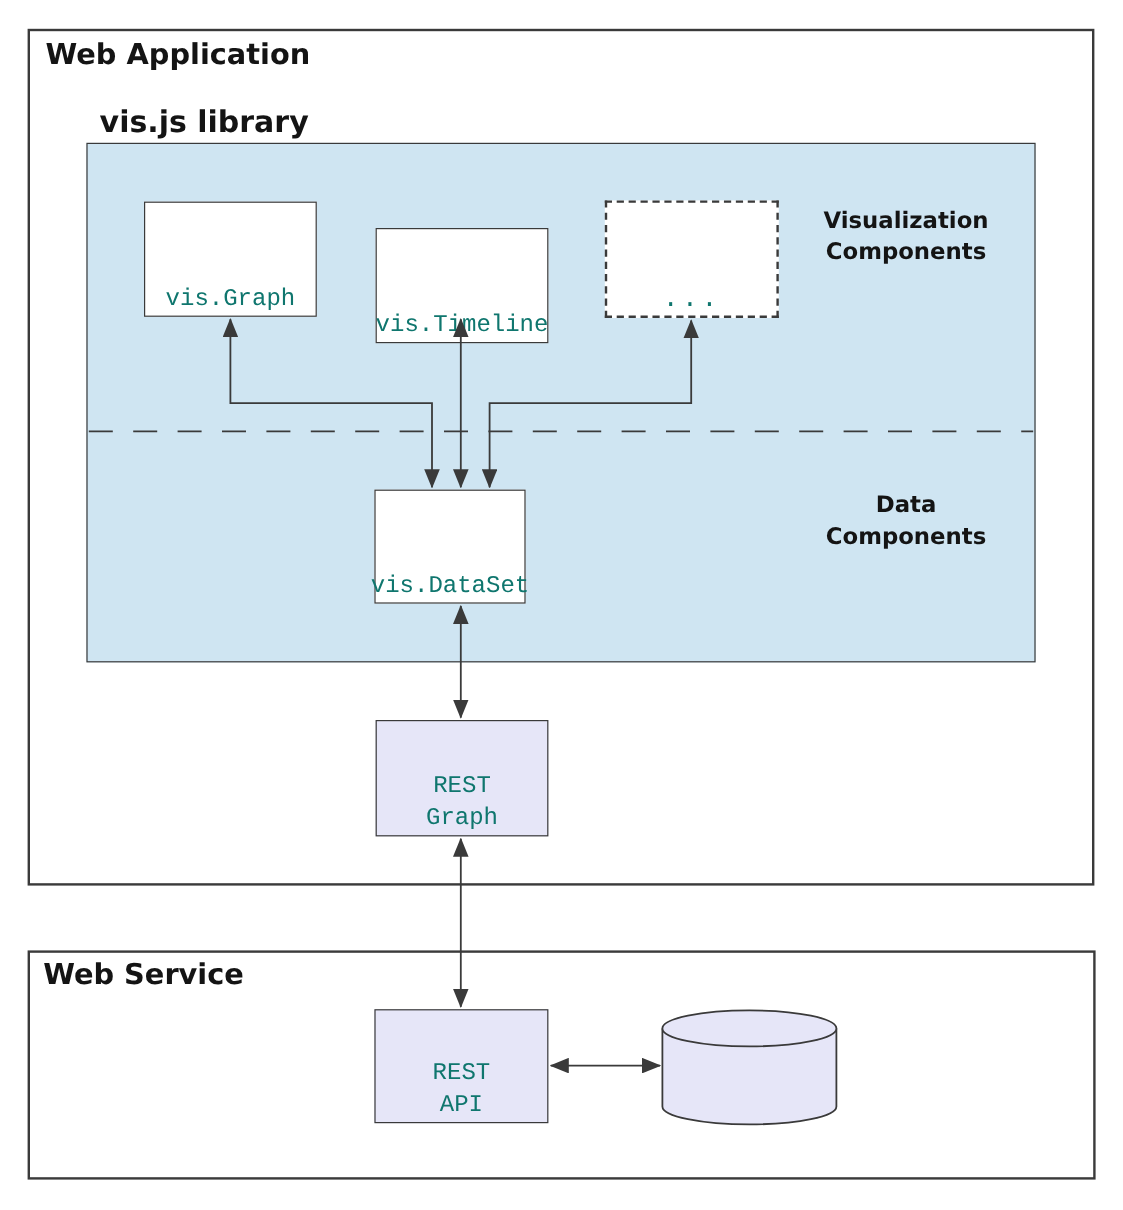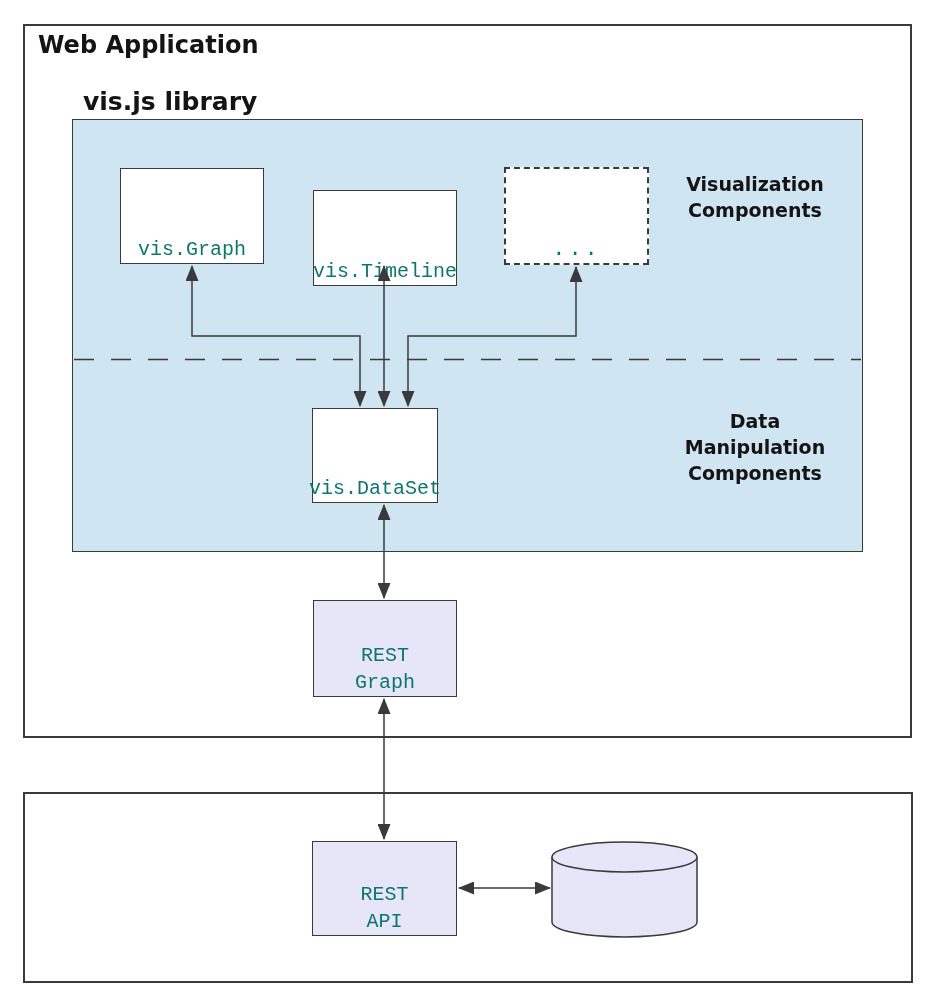--- a/index.html
+++ b/index.html
@@ -106,32 +106,32 @@
     <div>Visualization</div>
     <div>Components</div>
   </div>
 
   <div class="node" style="left:312px; top:408px; width:126px; height:95px;">
     <span>vis.DataSet</span>
   </div>
 
   <div class="section-label" style="left:670px; top:408px;">
     <div>Data</div>
-    <div>Manipulation</div>
     <div>Components</div>
   </div>
 
   <div class="node lavender" style="left:313px; top:600px; width:144px; height:97px;">
     <div>
       <div>REST</div>
       <div>Graph</div>
     </div>
   </div>
 
   <div class="outer-box" style="left:23px; top:792px; width:890px; height:191px;"></div>
+  <div class="group-title" style="left:36px; top:798px;">Web Service</div>
 
   <div class="node lavender" style="left:312px; top:841px; width:145px; height:95px;">
     <div>
       <div>REST</div>
       <div>API</div>
     </div>
   </div>
 
   <div class="cyl-label">Data</div>
 

